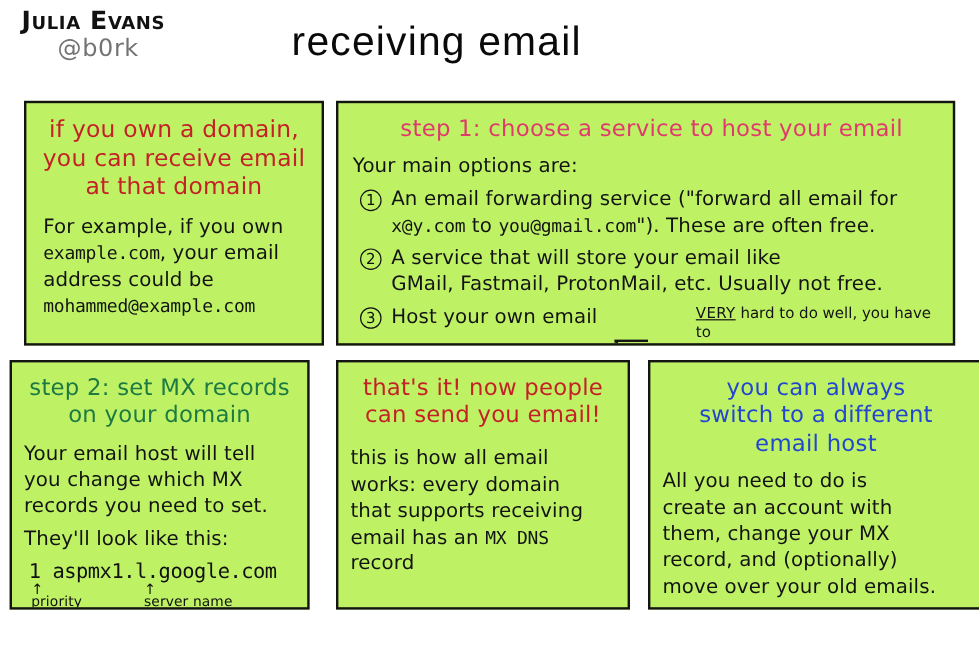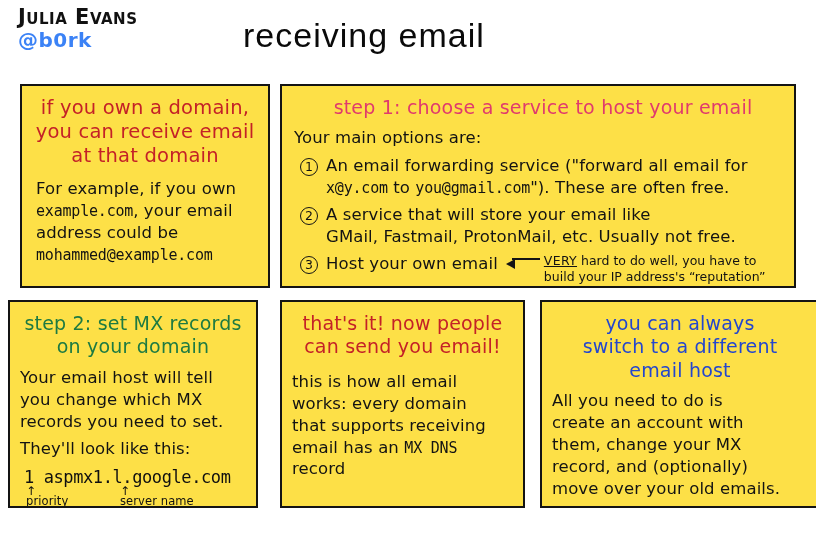--- a/index.html
+++ b/index.html
@@ -28,22 +28,23 @@
     font-size: 21px;
     font-variant: small-caps;
     letter-spacing: 0.5px;
     font-weight: 600;
     color: #111;
     line-height: 1.05;
   }
   #byline .handle {
     font-family: "DejaVu Sans", sans-serif;
     font-size: 20px;
-    font-weight: 700;
-    color: #3b82f6;
+    font-weight: 400;
+    color: #737373;
+    margin-left: 30px;
     line-height: 1.2;
     letter-spacing: 0.5px;
   }
 
   
   #title {
     position: absolute;
     left: 243px;
     top: 18px;
     width: 400px;
@@ -53,21 +54,21 @@
     font-weight: 400;
     color: #0a0a0a;
     letter-spacing: 1px;
     line-height: 1;
   }
 
   
   .panel {
     position: absolute;
     border: 2.5px solid #141414;
-    background: #fde047;
+    background: #bef264;
     box-sizing: border-box;
     padding: 8px 10px 8px 10px;
     overflow: hidden;
   }
   .panel-head {
     text-align: center;
     font-family: "DejaVu Sans", sans-serif;
     font-size: 19px;
     font-weight: 500;
     line-height: 1.23;
@@ -117,21 +118,23 @@
     text-align: center;
     margin: 3px 8px 0 8px;
     box-sizing: border-box;
   }
   .li-text { flex: 1 1 auto; }
 
   
   .item3-row { position: relative; }
   .annot-wrap {
     display: flex;
+    align-items: center;
     margin-left: 8px;
+    gap: 36px;
   }
   .arrow-left {
     flex: 0 0 auto;
     width: 34px;
     height: 12px;
     position: relative;
     margin-right: 4px;
   }
   .arrow-left::before {
     content: "";

